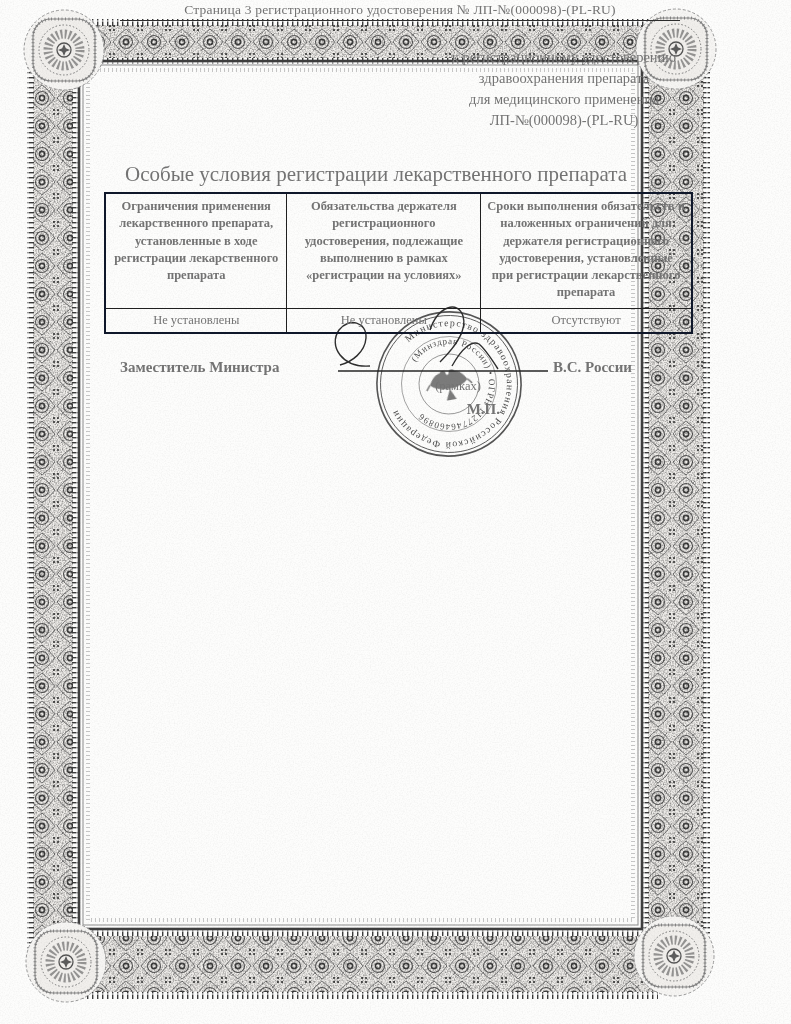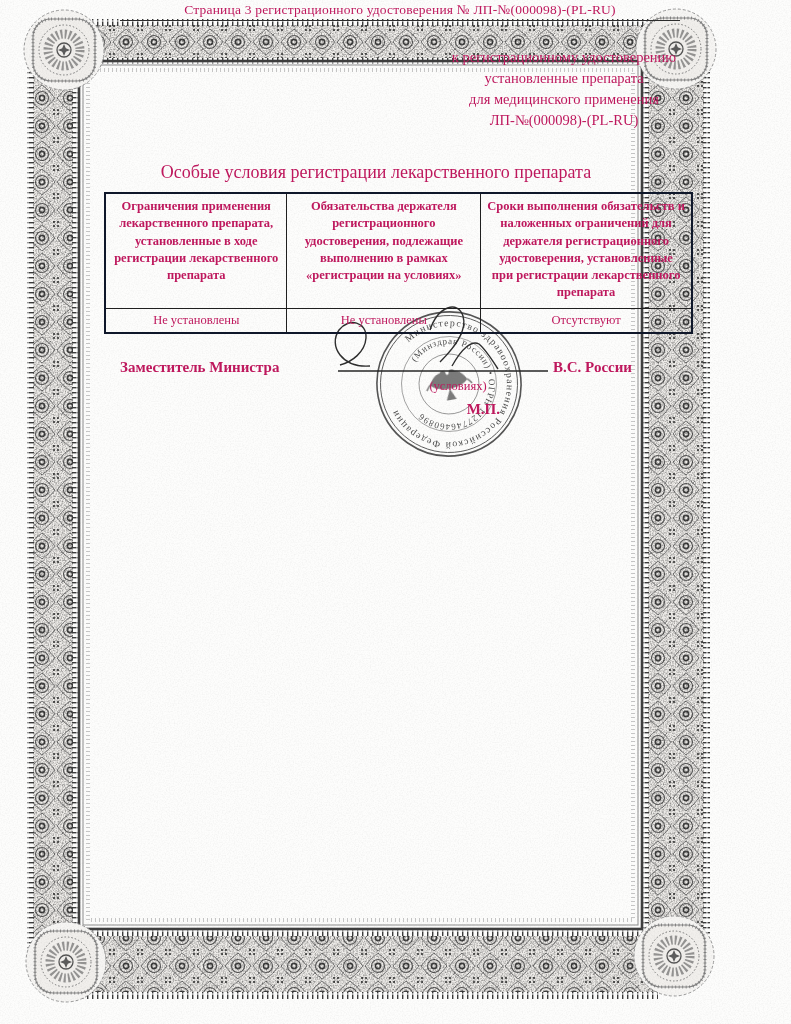--- a/index.html
+++ b/index.html
@@ -1,24 +1,24 @@
 <!DOCTYPE html>
 <html><head>
 <meta charset="utf-8">
 <style>
   html,body{margin:0;padding:0;background:#e8e8e8;}
   .page{position:relative;width:791px;height:1024px;background:#fdfdfc;overflow:hidden;
-        font-family:"Liberation Serif","DejaVu Serif",serif;color:#be185d;margin:0 auto;}
+        font-family:"Liberation Serif","DejaVu Serif",serif;color:#737373;margin:0 auto;}
   .page *{box-sizing:border-box;}
   svg.layer{position:absolute;left:0;top:0;pointer-events:none;}
   .header-line{position:absolute;top:2px;left:120px;width:560px;text-align:center;
                font-size:13.5px;letter-spacing:.2px;border-bottom:1.2px solid #2c2c2c;padding-bottom:2px;}
   .appendix{position:absolute;top:47px;right:84px;width:286px;text-align:center;
             font-size:14.5px;line-height:1.45;}
-  .doc-title{position:absolute;top:162px;left:96px;width:560px;text-align:center;font-size:18px;}
+  .doc-title{position:absolute;top:162px;left:96px;width:560px;text-align:center;font-size:21px;}
   table.cond-table{position:absolute;top:192px;left:104px;width:589px;border-collapse:collapse;
                    table-layout:fixed;border:2px solid #0f172a;}
   table.cond-table td{border:1.5px solid #1f1f1f;text-align:center;vertical-align:top;
                       font-size:12.5px;line-height:1.38;padding:4px 6px 6px;}
   tr.thead td{font-weight:bold;height:92px;}
   tr.tval td{height:22px;padding:3px 11px;vertical-align:middle;}
   .sig-title{position:absolute;top:359px;left:120px;font-size:15px;font-weight:bold;}
   .sig-name{position:absolute;top:359px;left:553px;font-size:15px;font-weight:bold;}
   .sign-caption{position:absolute;top:379px;left:398px;width:120px;text-align:center;
                 font-size:12.5px;z-index:4;}
@@ -101,21 +101,21 @@
 
     <rect x="0" y="0" width="791" height="1024" fill="#000" filter="url(#grain)" opacity="0.05"></rect>
   </svg>
 
   <div class="header-line txt">
     <span>Страница 3 регистрационного удостоверения № ЛП-№(000098)-(PL-RU)</span>
   </div>
 
   <div class="appendix txt">
     <div>к регистрационному удостоверению</div>
-    <div>установленные препарата</div>
+    <div>здравоохранения препарата</div>
     <div>для медицинского применения</div>
     <div>ЛП-№(000098)-(PL-RU)</div>
   </div>
 
   <div class="doc-title txt">Особые условия регистрации лекарственного препарата</div>
 
   <table class="cond-table txt">
     <colgroup>
         <col style="width:31%">
         <col style="width:33%">
@@ -130,21 +130,21 @@
       <tr class="tval">
         <td>Не установлены</td>
         <td>Не установлены</td>
         <td>Отсутствуют</td>
       </tr>
     </tbody>
   </table>
 
   <div class="sig-title txt">Заместитель Министра</div>
   <div class="sig-name txt">В.С. России</div>
-  <div class="sign-caption">(условиях)</div>
+  <div class="sign-caption">(рамках)</div>
   <div class="mp-caption">М.П.</div>
 
   <svg class="stamp-svg" width="170" height="170" viewBox="0 0 170 170">
     <defs>
       <path id="oring" d="M27,85 a58,58 0 1 1 116,0 a58,58 0 1 1 -116,0 a58,58 0 1 1 116,0" fill="none"></path>
       <path id="iring" d="M45,85 a40,40 0 1 1 80,0 a40,40 0 1 1 -80,0 a40,40 0 1 1 80,0" fill="none"></path>
       <filter id="fuzz">
           <feGaussianBlur stdDeviation="0.7"></feGaussianBlur>
         </filter>
     </defs>

